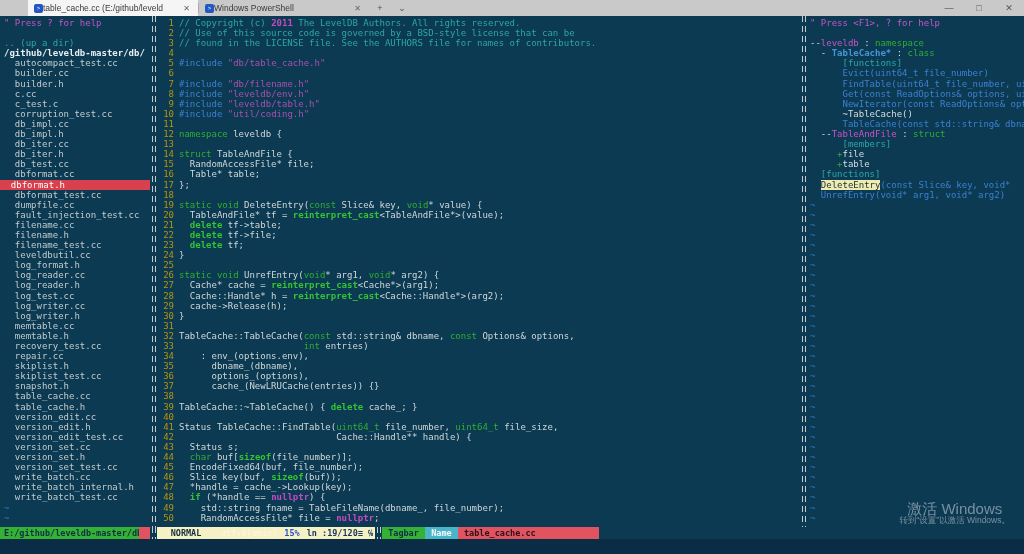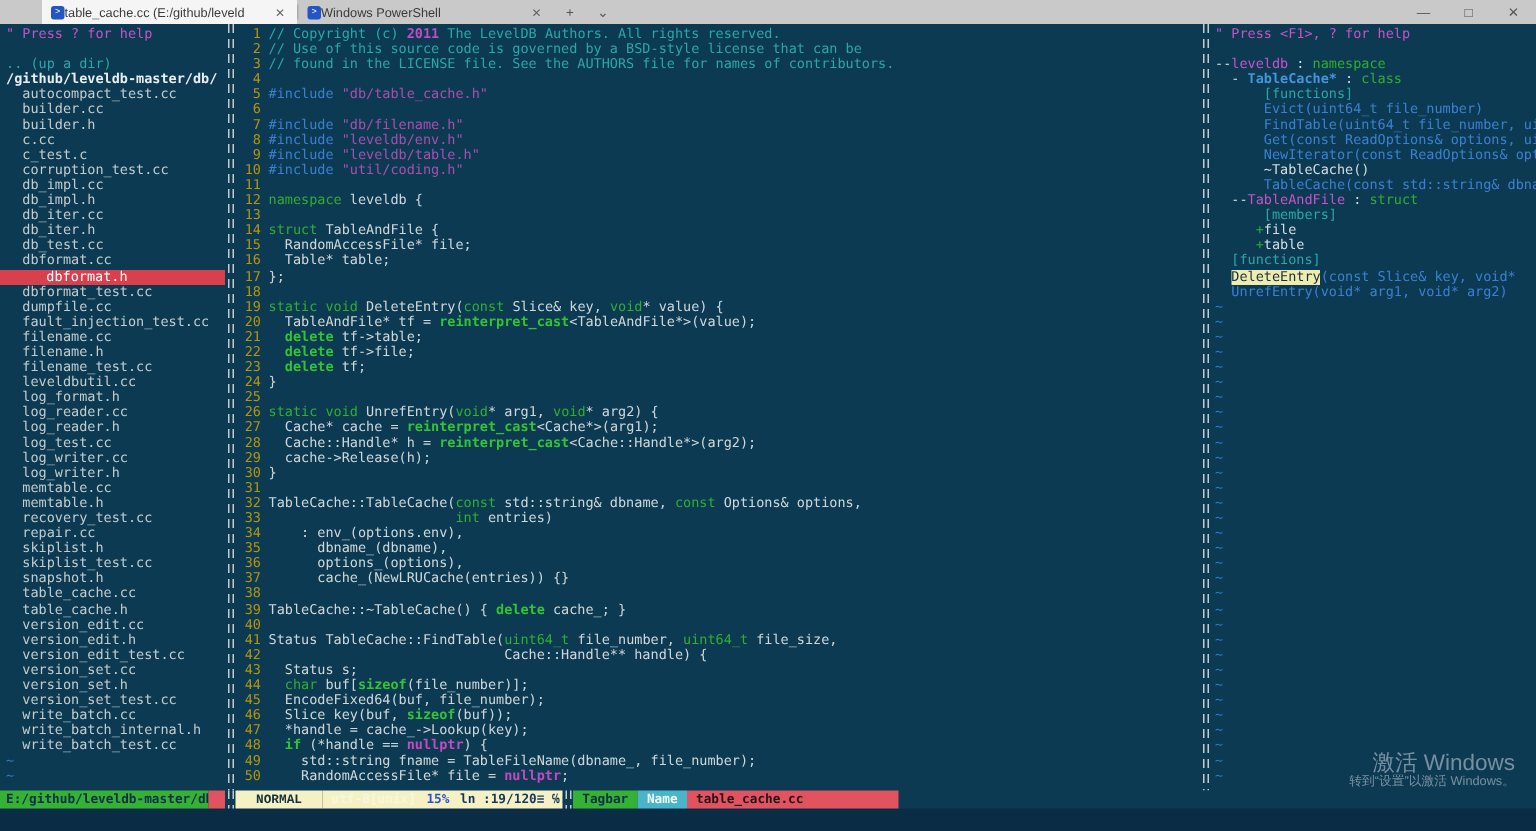--- a/index.html
+++ b/index.html
@@ -42,51 +42,51 @@
   .t-b   { color:#3b80d0; }                       
   .t-s   { color:#a84fae; }                       
   .t-m   { color:#c24ac2; font-weight:bold; }     
   .t-p   { color:#cfd8d8; }
   .t-cur { display:inline-block; width:0; height:10px; border-left:2px solid #eceue8; border-left-color:#e8e8e8; vertical-align:text-top; }
   .t-pink{ color:#c753c7; }
   .t-cyan,.t-cy { color:#2aa7a7; }
   .t-root{ color:#e8eef0; font-weight:bold; }
   .t-f   { color:#c2cccc; }
   .t-sel { color:#ffffff; }
-  .row:has(.t-sel) { background:#d8404d; margin-left:-4px; padding-left:20px; }
+  .row:has(.t-sel) { background:#d8404d; margin-left:-4px; padding-left:0; }
   .t-tilde{ color:#2e77c8; }
   .t-g   { color:#2fae2f; }
   .t-bb  { color:#4596d9; font-weight:bold; }
   .t-w   { color:#d5dde0; }
   .t-hl  { background:#f0ecb0; color:#14303f; font-weight:normal; }
 
   
   .statusline { height:12px; display:flex; font-size:8.5px; line-height:12px; font-weight:bold; }
   .sl { overflow:hidden; white-space:nowrap; }
   .seg-nerd-path { width:139px; background:#35b135; color:#0c2f48; padding-left:4px; }
   .seg-nerd-red  { width:11px; background:#e0535f; }
   .sl-sep { width:7px; background-image:repeating-linear-gradient(180deg,#c4ccd2 0 6px,transparent 6px 10px),repeating-linear-gradient(180deg,#c4ccd2 0 6px,transparent 6px 10px); background-size:1px 100%,1px 100%; background-position:2px 0,5px 0; background-repeat:no-repeat; }
-  .seg-mode { width:58px; background:#f5f1c5; color:#14303f; text-align:center;font-family:Liberation Mono, monospace; }
+  .seg-mode { width:58px; background:#f5f1c5; color:#14303f; text-align:center; }
   .seg-file { flex:1; background:#35b135; display:flex; padding:0 8px 0 6px; }
   .sl-file { color:#0d6058; }
   .sl-right { margin-left:auto; display:flex; gap:10px; }
   .sl-tag { color:#cc2c2c; }
   .sl-ft  { color:#4d6b21; }
   .seg-info { width:160px; background:#f5f1c5; display:flex; gap:7px; padding-left:6px; }
   .sl-enc { color:#faf6da; }
   .sl-pct { color:#2a52cc; }
   .sl-pos { color:#15375e; }
   .seg-tagbar { width:43px; background:#35b135; color:#0c2f48; text-align:center; }
   .seg-name { width:33px; background:#4ab4c9; color:#f4fbfd; text-align:center; }
   .seg-tagfile { flex:0 0 141px; background:#e0535f; color:#26131c; padding-left:6px; }
 
   .cmdline { height:15px; background:#0a2c45; }
 
   
-  .watermark { position:absolute; right:14px; bottom:29px; text-align:right;
+  .watermark { position:absolute; right:14px; bottom:29px; text-align:center;
                font-family:"Liberation Sans",sans-serif; color:rgba(195,205,215,.58); pointer-events:none; }
   .watermark .wm1 { font-size:15px; }
   .watermark .wm2 { font-size:8.5px; margin-top:1px; }
 </style>
 </head>
 <body>
 
 <div class="window">
 
   <div class="titlebar">

